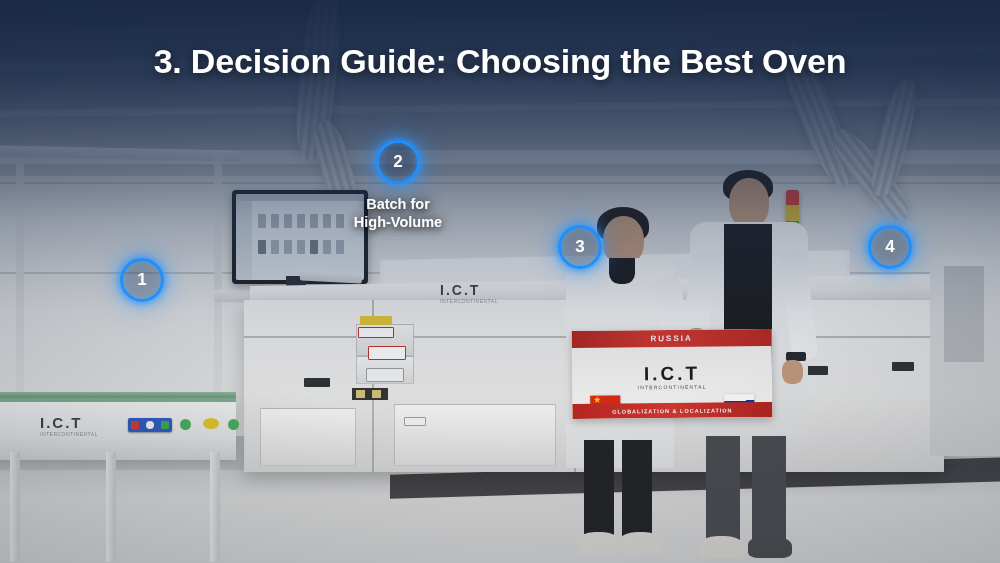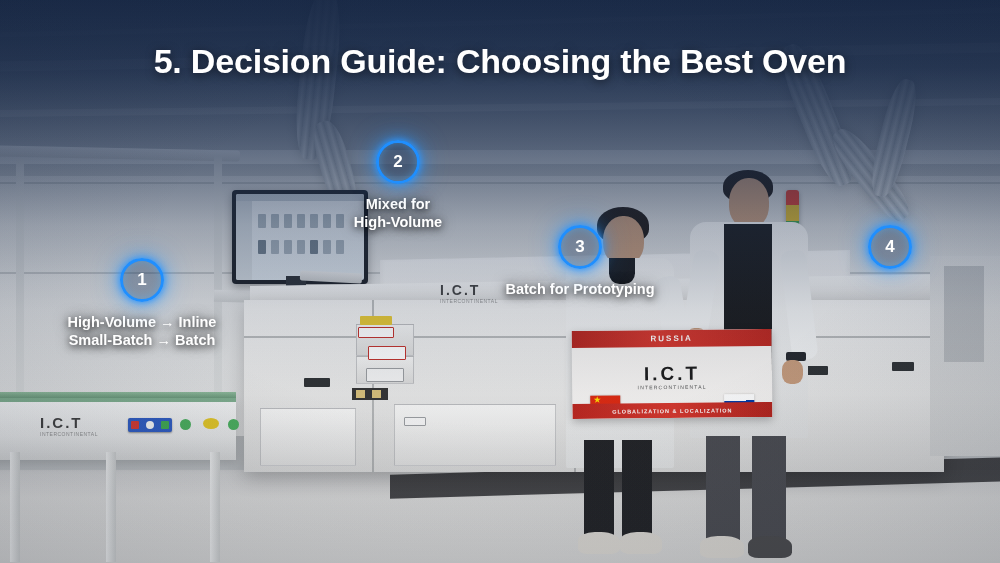--- a/index.html
+++ b/index.html
@@ -431,36 +431,33 @@
       </div>
       <div class="banner-bot">GLOBALIZATION &amp; LOCALIZATION</div>
     </div>
 
   </div>
 
   <div class="overlay-dark"></div>
   <div class="overlay-tint"></div>
   <div class="vignette"></div>
 
-  <div class="title">5. Decision Guide: Choosing the Best Oven</div>
+  <div class="title">3. Decision Guide: Choosing the Best Oven</div>
 
   <div class="callout c1">
     <div class="badge">1</div>
-    <div class="callout-label">High-Volume → Inline
-Small-Batch → Batch</div>
   </div>
 
   <div class="callout c2">
     <div class="badge">2</div>
-    <div class="callout-label">Mixed for
+    <div class="callout-label">Batch for
 High-Volume</div>
   </div>
 
   <div class="callout c3">
     <div class="badge">3</div>
-    <div class="callout-label">Batch for Prototyping</div>
   </div>
 
   <div class="callout c4">
     <div class="badge">4</div>
   </div>
 
 </div>
 
 </body></html>

